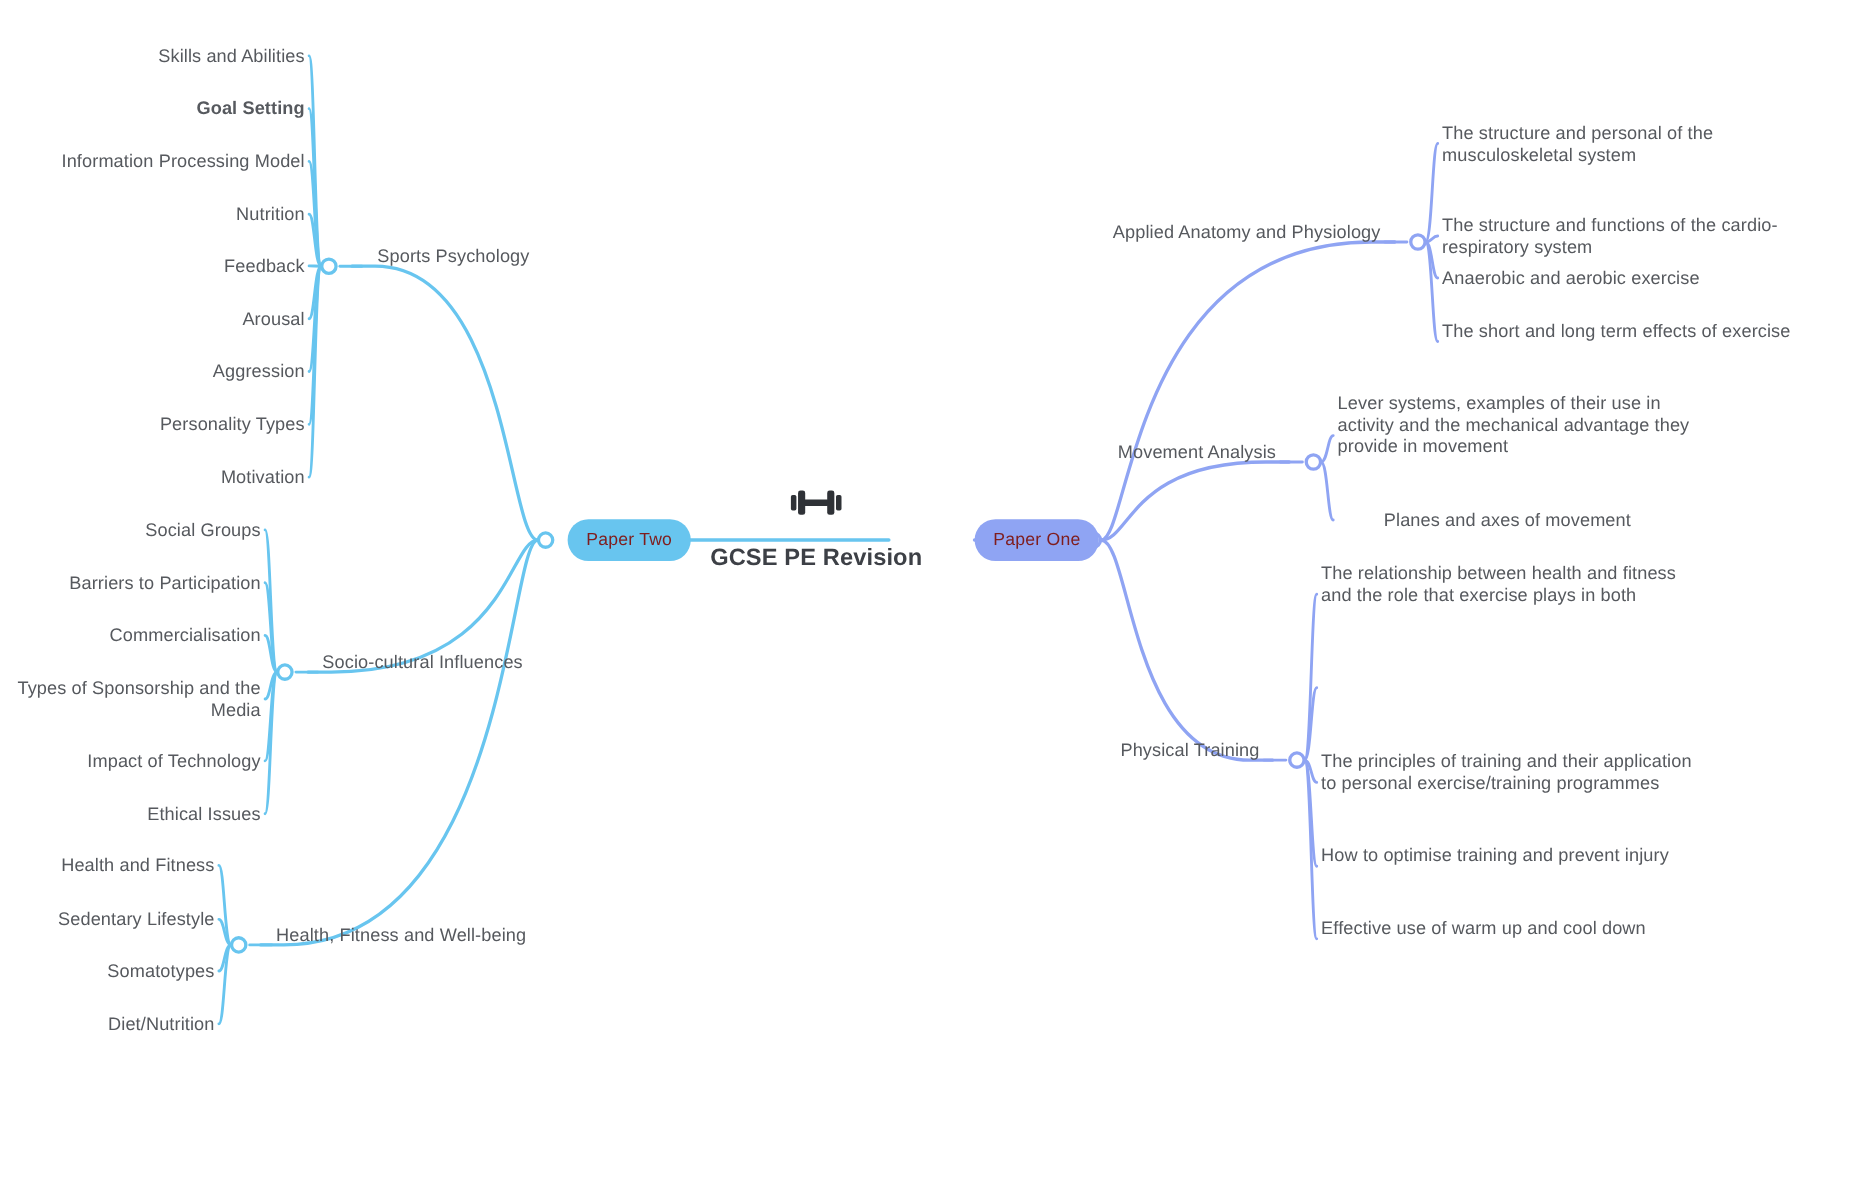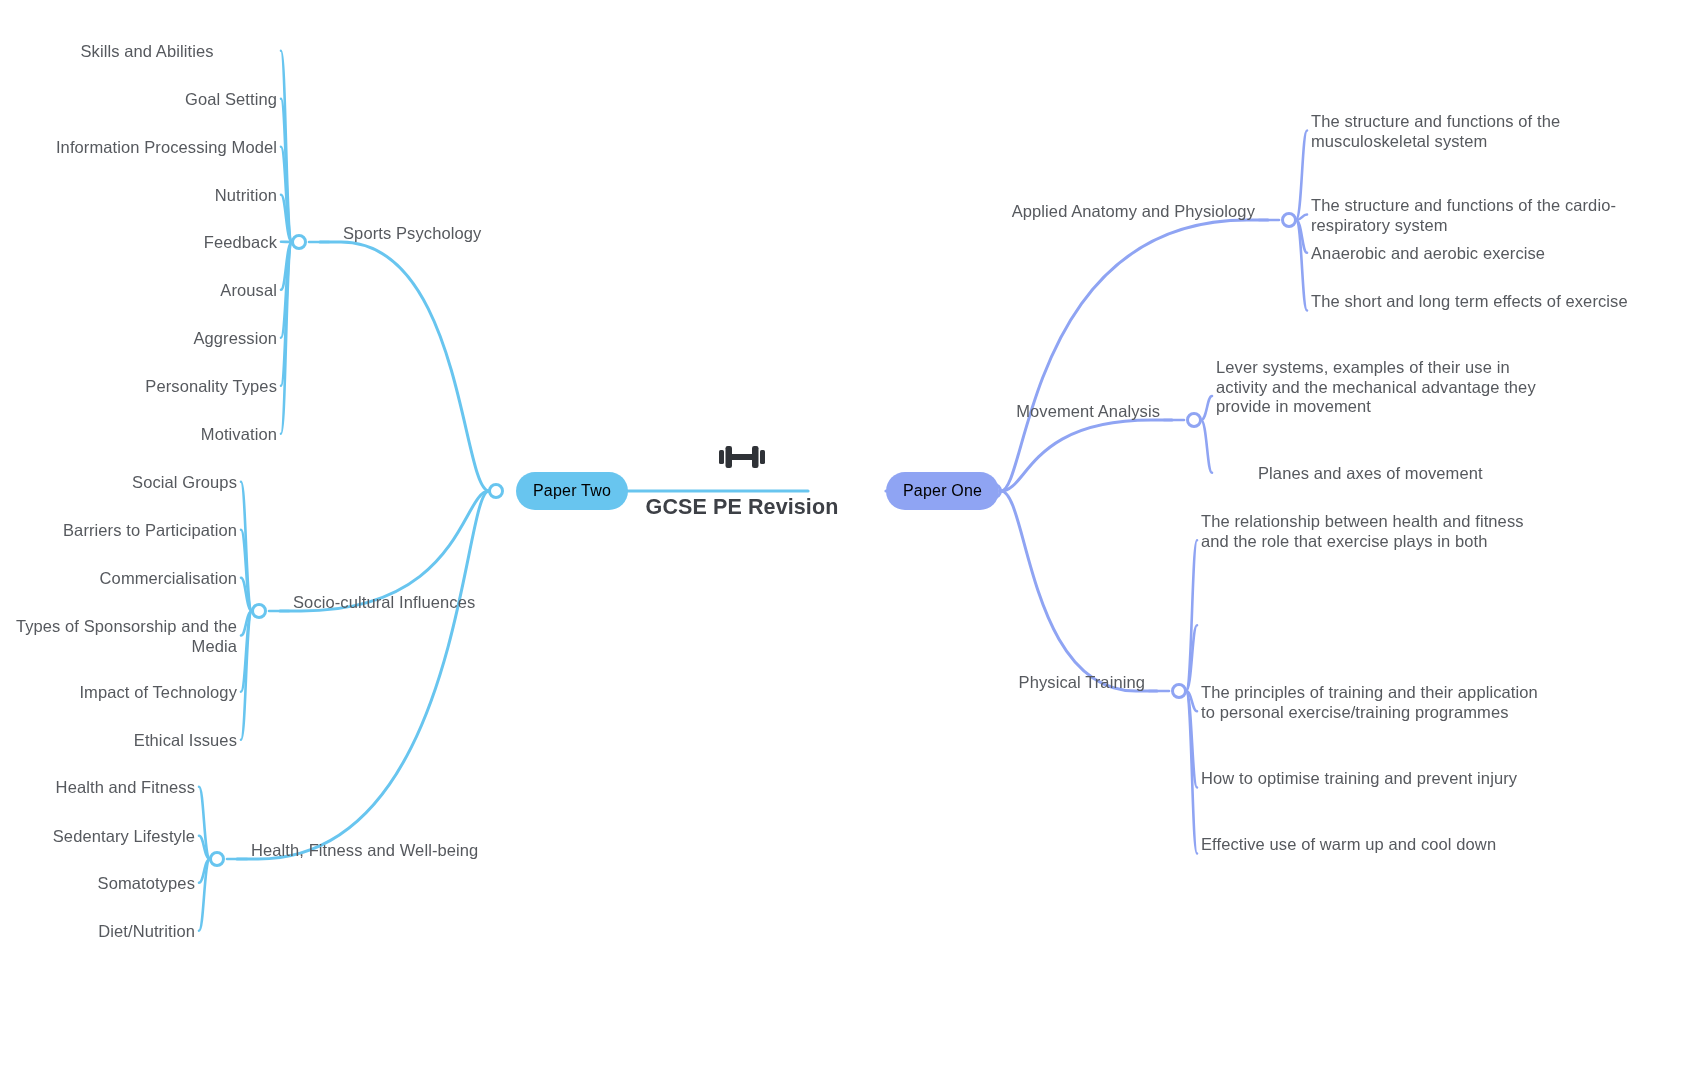--- a/index.html
+++ b/index.html
@@ -26,21 +26,21 @@
     letter-spacing:.1px;
     white-space:nowrap;
   }
   .branch.r { text-align:right; }
   .branch.l { text-align:left; }
 
   .pill {
     position:absolute;
     height:38px;
     border-radius:19px;
-    color:#000000;
+    color:#7f1d1d;
     font-size:16px;
     display:flex;
     align-items:center;
     justify-content:center;
     padding:0 17px;
     white-space:nowrap;
     letter-spacing:.2px;
   }
 
   #center-title {
@@ -134,38 +134,38 @@
   </svg>
 
   <div id="center-title">
     <div>GCSE PE Revision</div>
   </div>
 
 <div class="pill" style="left: 886px; top: 472px; background: rgb(143, 164, 243);">
       <span>Paper One</span>
     </div>
     <div class="branch r" style="right: 441px; top: 201px;">Applied Anatomy and Physiology</div>
-    <div class="leaf l" style="width: 348px; top: 112px; left: 1311px;">The structure and functions of the musculoskeletal system</div>
+    <div class="leaf l" style="width: 348px; top: 112px; left: 1311px;">The structure and personal of the musculoskeletal system</div>
     <div class="leaf l" style="width: 348px; top: 196px; left: 1311px;">The structure and functions of the cardio-respiratory system</div>
     <div class="leaf l" style="width: 348px; top: 244px; left: 1311px;">Anaerobic and aerobic exercise</div>
     <div class="leaf l" style="width: 348px; top: 292px; left: 1311px;">The short and long term effects of exercise</div>
     <div class="branch r" style="right: 536px; top: 401px;">Movement Analysis</div>
     <div class="leaf l" style="width: 348px; top: 358px; left: 1216px;">Lever systems, examples of their use in activity and the mechanical advantage they provide in movement</div>
     <div class="leaf l" style="width: 348px; top: 464px; left: 1216px; margin-left: 42px;">Planes and axes of movement</div>
     <div class="branch r" style="right: 551px; top: 672px;">Physical Training</div>
     <div class="leaf l" style="width: 348px; top: 512px; left: 1201px;">The relationship between health and fitness and the role that exercise plays in both</div>
     <div class="leaf l" style="width: 348px; top: 683px; left: 1201px;">The principles of training and their application to personal exercise/training programmes</div>
     <div class="leaf l" style="width: 348px; top: 769px; left: 1201px;">How to optimise training and prevent injury</div>
     <div class="leaf l" style="width: 348px; top: 835px; left: 1201px;">Effective use of warm up and cool down</div>
     <div class="pill" style="left: 516px; top: 472px; background: rgb(104, 197, 239);">
       <span>Paper Two</span>
     </div>
     <div class="branch l" style="left: 333px; top: 223px; margin-left: 10px;">Sports Psychology</div>
-    <div class="leaf r" style="width: 260px; top: 42px; left: 17px; text-align: center;">Skills and Abilities</div>
-    <div class="leaf r" style="width: 260px; top: 90px; left: 17px;">Goal Setting</div>
+    <div class="leaf r" style="width: 260px; top: 42px; left: 17px;">Skills and Abilities</div>
+    <div class="leaf r" style="width: 260px; top: 90px; left: 17px; font-weight: bold;">Goal Setting</div>
     <div class="leaf r" style="width: 260px; top: 138px; left: 17px;">Information Processing Model</div>
     <div class="leaf r" style="width: 260px; top: 186px; left: 17px;">Nutrition</div>
     <div class="leaf r" style="width: 260px; top: 233px; left: 17px;">Feedback</div>
     <div class="leaf r" style="width: 260px; top: 281px; left: 17px;">Arousal</div>
     <div class="leaf r" style="width: 260px; top: 329px; left: 17px;">Aggression</div>
     <div class="leaf r" style="width: 260px; top: 377px; left: 17px;">Personality Types</div>
     <div class="leaf r" style="width: 260px; top: 425px; left: 17px;">Motivation</div>
     <div class="branch l" style="left: 293px; top: 592px;">Socio-cultural Influences</div>
     <div class="leaf r" style="width: 260px; top: 473px; left: -23px;">Social Groups</div>
     <div class="leaf r" style="width: 260px; top: 521px; left: -23px;">Barriers to Participation</div>

